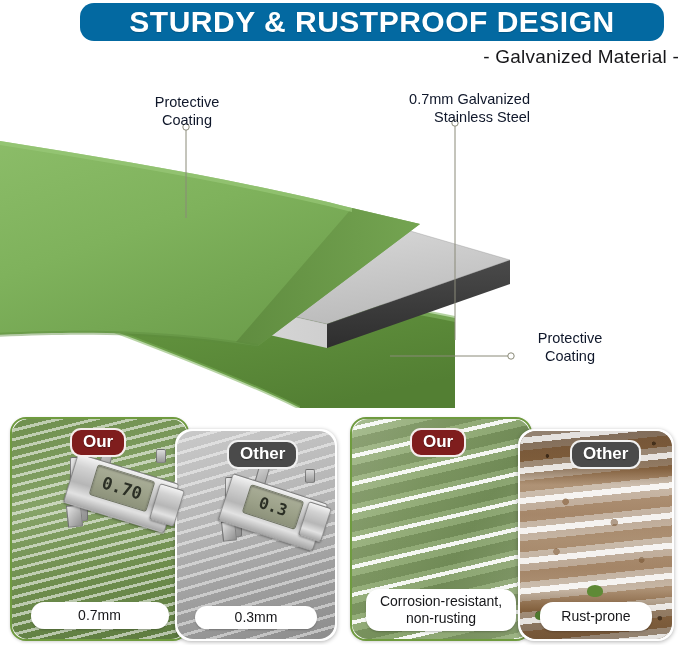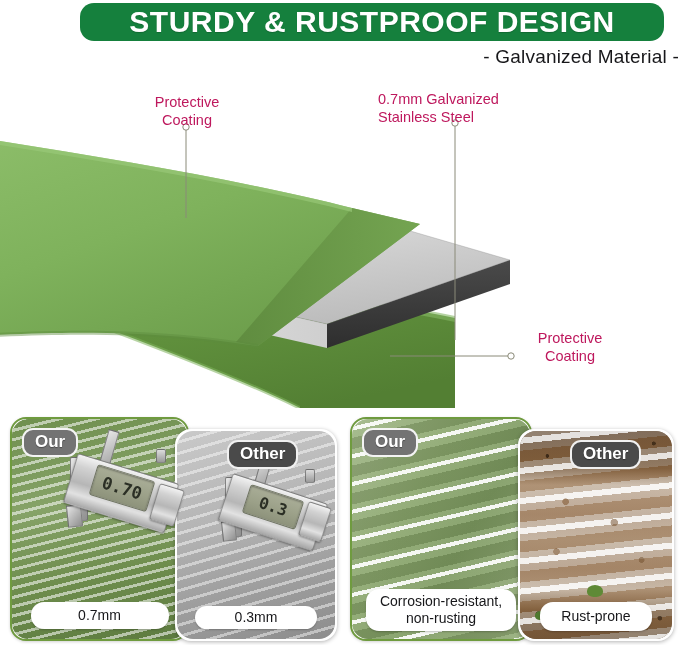--- a/index.html
+++ b/index.html
@@ -6,60 +6,60 @@
   body{
     width:679px;height:645px;background:#ffffff;overflow:hidden;position:relative;
     font-family:"Liberation Sans","DejaVu Sans",sans-serif;
     -webkit-font-smoothing:antialiased;
   }
   .stage{position:absolute;inset:0;}
 
   
   .banner{
     position:absolute;left:80px;top:3px;width:584px;height:38px;
-    background:#15803d;border-radius:14px;
+    background:#0369a1;border-radius:14px;
     display:flex;align-items:center;justify-content:center;
   }
   .banner-title{
     color:#ffffff;font-size:30px;font-weight:bold;letter-spacing:.5px;
     white-space:nowrap;line-height:1;
     text-shadow:0 1px 1px rgba(0,0,0,.18);
   }
   .subtitle{
     position:absolute;left:0;right:0;top:46px;text-align:right;
     font-size:19px;color:#17171a;letter-spacing:.2px;
   }
 
   
   .diagram{position:absolute;left:0;top:78px;width:679px;height:330px;}
   .diagram svg{display:block;}
 
-  .callout{position:absolute;font-size:14.5px;color:#be185d;line-height:1.22;}
+  .callout{position:absolute;font-size:14.5px;color:#0f172a;line-height:1.22;}
   .callout-tl{left:139px;top:16px;text-align:center;width:96px;}
-  .callout-tr{left:378px;top:13px;text-align:left;width:152px;}
+  .callout-tr{left:378px;top:13px;text-align:right;width:152px;}
   .callout-br{left:516px;top:252px;text-align:center;width:108px;}
 
   
   .panels{position:absolute;left:0;top:412px;width:679px;height:233px;}
   .panel{position:absolute;border-radius:16px;overflow:hidden;background:#fff;}
   .panel-inner{position:absolute;inset:0;border-radius:16px;overflow:hidden;}
 
   .p-our-1{left:10px;top:5px;width:175px;height:220px;border:2px solid #6f9b3f;box-shadow:0 1px 3px rgba(0,0,0,.18);}
   .p-oth-1{left:175px;top:17px;width:158px;height:208px;border:2px solid #ffffff;box-shadow:0 1px 4px rgba(0,0,0,.30);}
   .p-our-2{left:350px;top:5px;width:178px;height:220px;border:2px solid #6f9b3f;box-shadow:0 1px 3px rgba(0,0,0,.18);}
   .p-oth-2{left:518px;top:17px;width:152px;height:208px;border:2px solid #ffffff;box-shadow:0 1px 4px rgba(0,0,0,.30);}
 
   .badge{
     position:absolute;left:10px;top:9px;z-index:6;
     padding:2px 11px 3px;border-radius:11px;
     font-size:17px;font-weight:bold;color:#fff;line-height:1.18;
     border:2px solid rgba(255,255,255,.92);
     text-shadow:0 1px 1px rgba(0,0,0,.35);
   }
-  .badge-our{background:#737373;}
+  .badge-our{background:#7f1d1d;margin-left:48px;}
   .badge-other{background:#4a4a4a;margin-left:40px;}
 
   .pill{
     position:absolute;z-index:6;left:50%;transform:translateX(-50%);
     background:#ffffff;border-radius:13px;
     display:flex;align-items:center;justify-content:center;text-align:center;
     font-size:14px;color:#17171a;line-height:1.18;
     box-shadow:0 1px 2px rgba(0,0,0,.22);
   }
   .pill-1{bottom:10px;width:138px;height:27px;}

